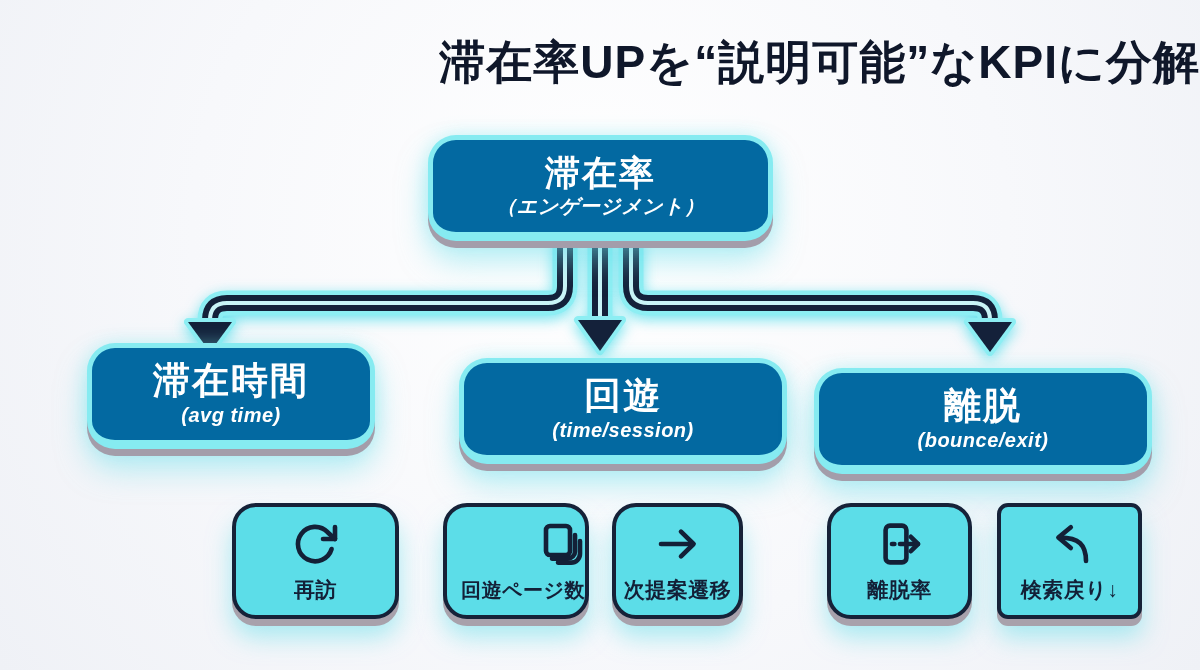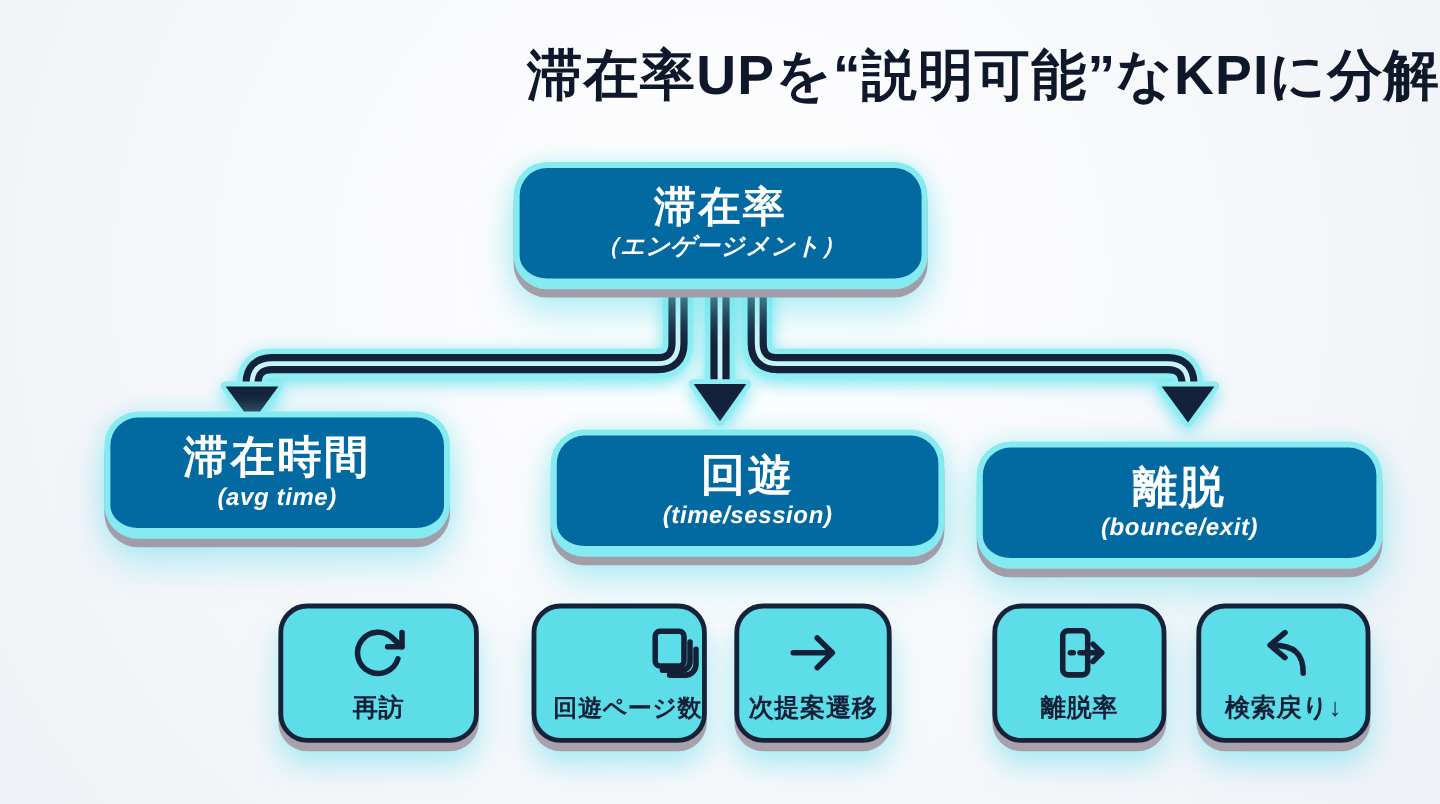--- a/index.html
+++ b/index.html
@@ -47,21 +47,21 @@
   }
   .leaf .icon{height:52px;display:flex;align-items:center;justify-content:center;margin-bottom:6px;}
   .leaf .icon svg{stroke:#132037;fill:none;stroke-width:2.3;stroke-linecap:round;stroke-linejoin:round;}
   .leaf .lbl{font-size:21px;font-weight:800;letter-spacing:.5px;}
   #leaf-0{left:57px;width:143px;}
   #leaf-1{left:232px;width:167px;}
   #leaf-2{left:443px;width:146px;align-items:flex-end;}
   #leaf-2 .lbl{font-size:20px;}
   #leaf-3{left:612px;width:131px;}
   #leaf-4{left:827px;width:145px;}
-  #leaf-5{left:997px;width:145px;}
+  #leaf-5{left:997px;width:145px;border-radius:11px;}
 
   
   .connectors{
     position:absolute;left:0;top:0;z-index:2;pointer-events:none;
     filter:drop-shadow(0 4px 7px rgba(90,223,236,.85));
   }
   .a-cyan{stroke:#8deef3;stroke-width:25;fill:none;stroke-linecap:round;stroke-linejoin:round;}
   .a-dark{stroke:#14213a;stroke-width:16;fill:none;stroke-linecap:butt;stroke-linejoin:round;}
   .a-stripe{stroke:#c9f4f7;stroke-width:4;fill:none;stroke-linecap:butt;stroke-linejoin:round;}
   .a-head{fill:#14213a;stroke:#8deef3;stroke-width:8;stroke-linejoin:round;}

